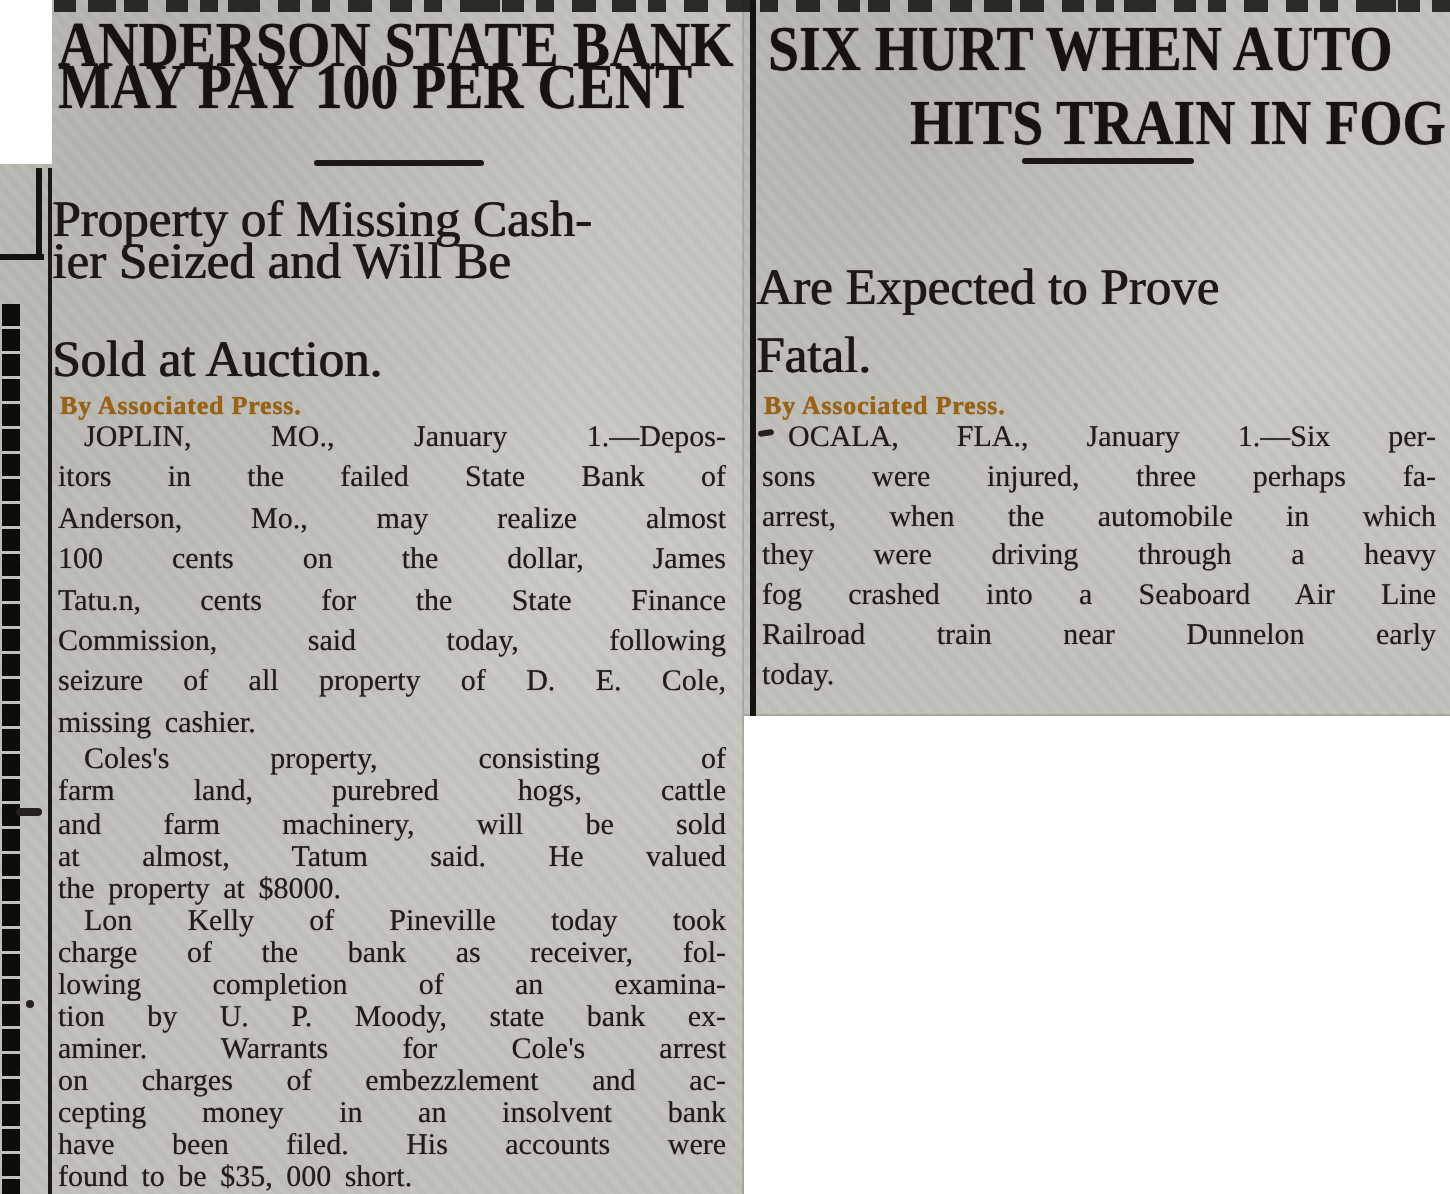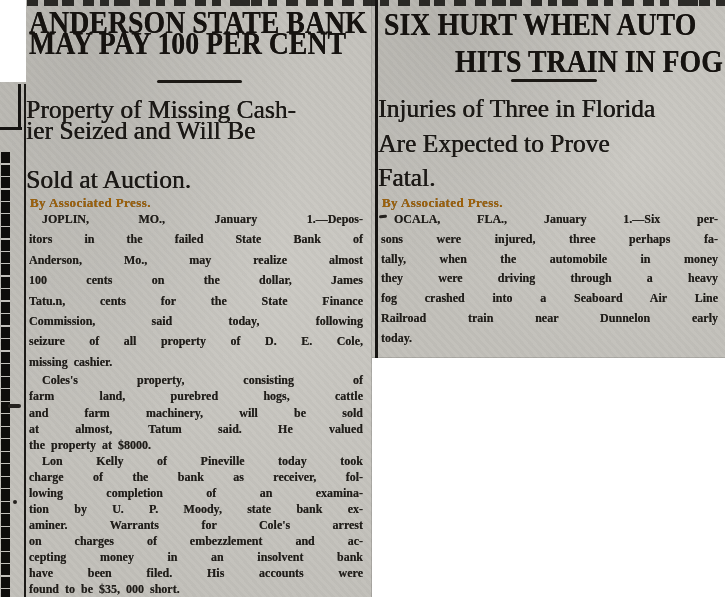--- a/index.html
+++ b/index.html
@@ -56,21 +56,21 @@
     font-weight:400;font-size:25.5px;line-height:35px;
     color:#1c1916;
     text-shadow:0.45px 0 0 currentColor, 0 0 0.55px rgba(0,0,0,0.35);
   }
   .by{
     position:absolute;font-weight:700;font-size:13px;letter-spacing:0.4px;
     color:#a16207;text-shadow:0 0 0.45px rgba(0,0,0,0.6);
   }
   .body-block{position:absolute;}
   .bl{
-    font-weight:700;font-size:12px;color:#201d19;
+    font-weight:400;font-size:15px;color:#201d19;
     text-shadow:0 0 0.45px rgba(0,0,0,0.55);
     white-space:normal;
   }
   .p1 .bl{line-height:20.4px;}
   .p2 .bl{line-height:16.2px;}
   .p3 .bl{line-height:16px;}
   .pr .bl{line-height:19.8px;}
   .jl{text-align:justify;text-align-last:justify;}
   .el{text-align:left;word-spacing:3px;}
   .ind{text-indent:13px;}
@@ -134,31 +134,30 @@
       <div class="bl jl">have been filed. His accounts were</div>
       <div class="bl el">found to be $35, 000 short.</div>
     </div>
   </div>
 
   <div class="hl" style="left:384px;top:6px;"><span class="sq">SIX HURT WHEN AUTO</span></div>
   <div class="hl right" style="left:384px;top:43px;width:339px;"><span class="sq">HITS TRAIN IN FOG</span></div>
 
   <div class="divider" style="left:511px;top:79px;width:86px;"></div>
 
-  <div class="sub" style="left:378px;top:91px;width:345px;">Injuries of Three in Florida</div>
   <div class="sub" style="left:378px;top:126px;width:345px;">Are Expected to Prove</div>
   <div class="sub" style="left:378px;top:160px;width:345px;">Fatal.</div>
 
   <div class="by" style="left:382px;top:195px;">By Associated Press.</div>
 
   <div class="body-block" style="left:381px;top:210px;width:337px;">
     <div class="para pr">
       <div class="bl jl ind">OCALA, FLA., January 1.—Six per-</div>
       <div class="bl jl">sons were injured, three perhaps fa-</div>
-      <div class="bl jl">tally, when the automobile in money</div>
+      <div class="bl jl">arrest, when the automobile in which</div>
       <div class="bl jl">they were driving through a heavy</div>
       <div class="bl jl">fog crashed into a Seaboard Air Line</div>
       <div class="bl jl">Railroad train near Dunnelon early</div>
       <div class="bl el">today.</div>
     </div>
   </div>
 
 </div>
 
 </body></html>

